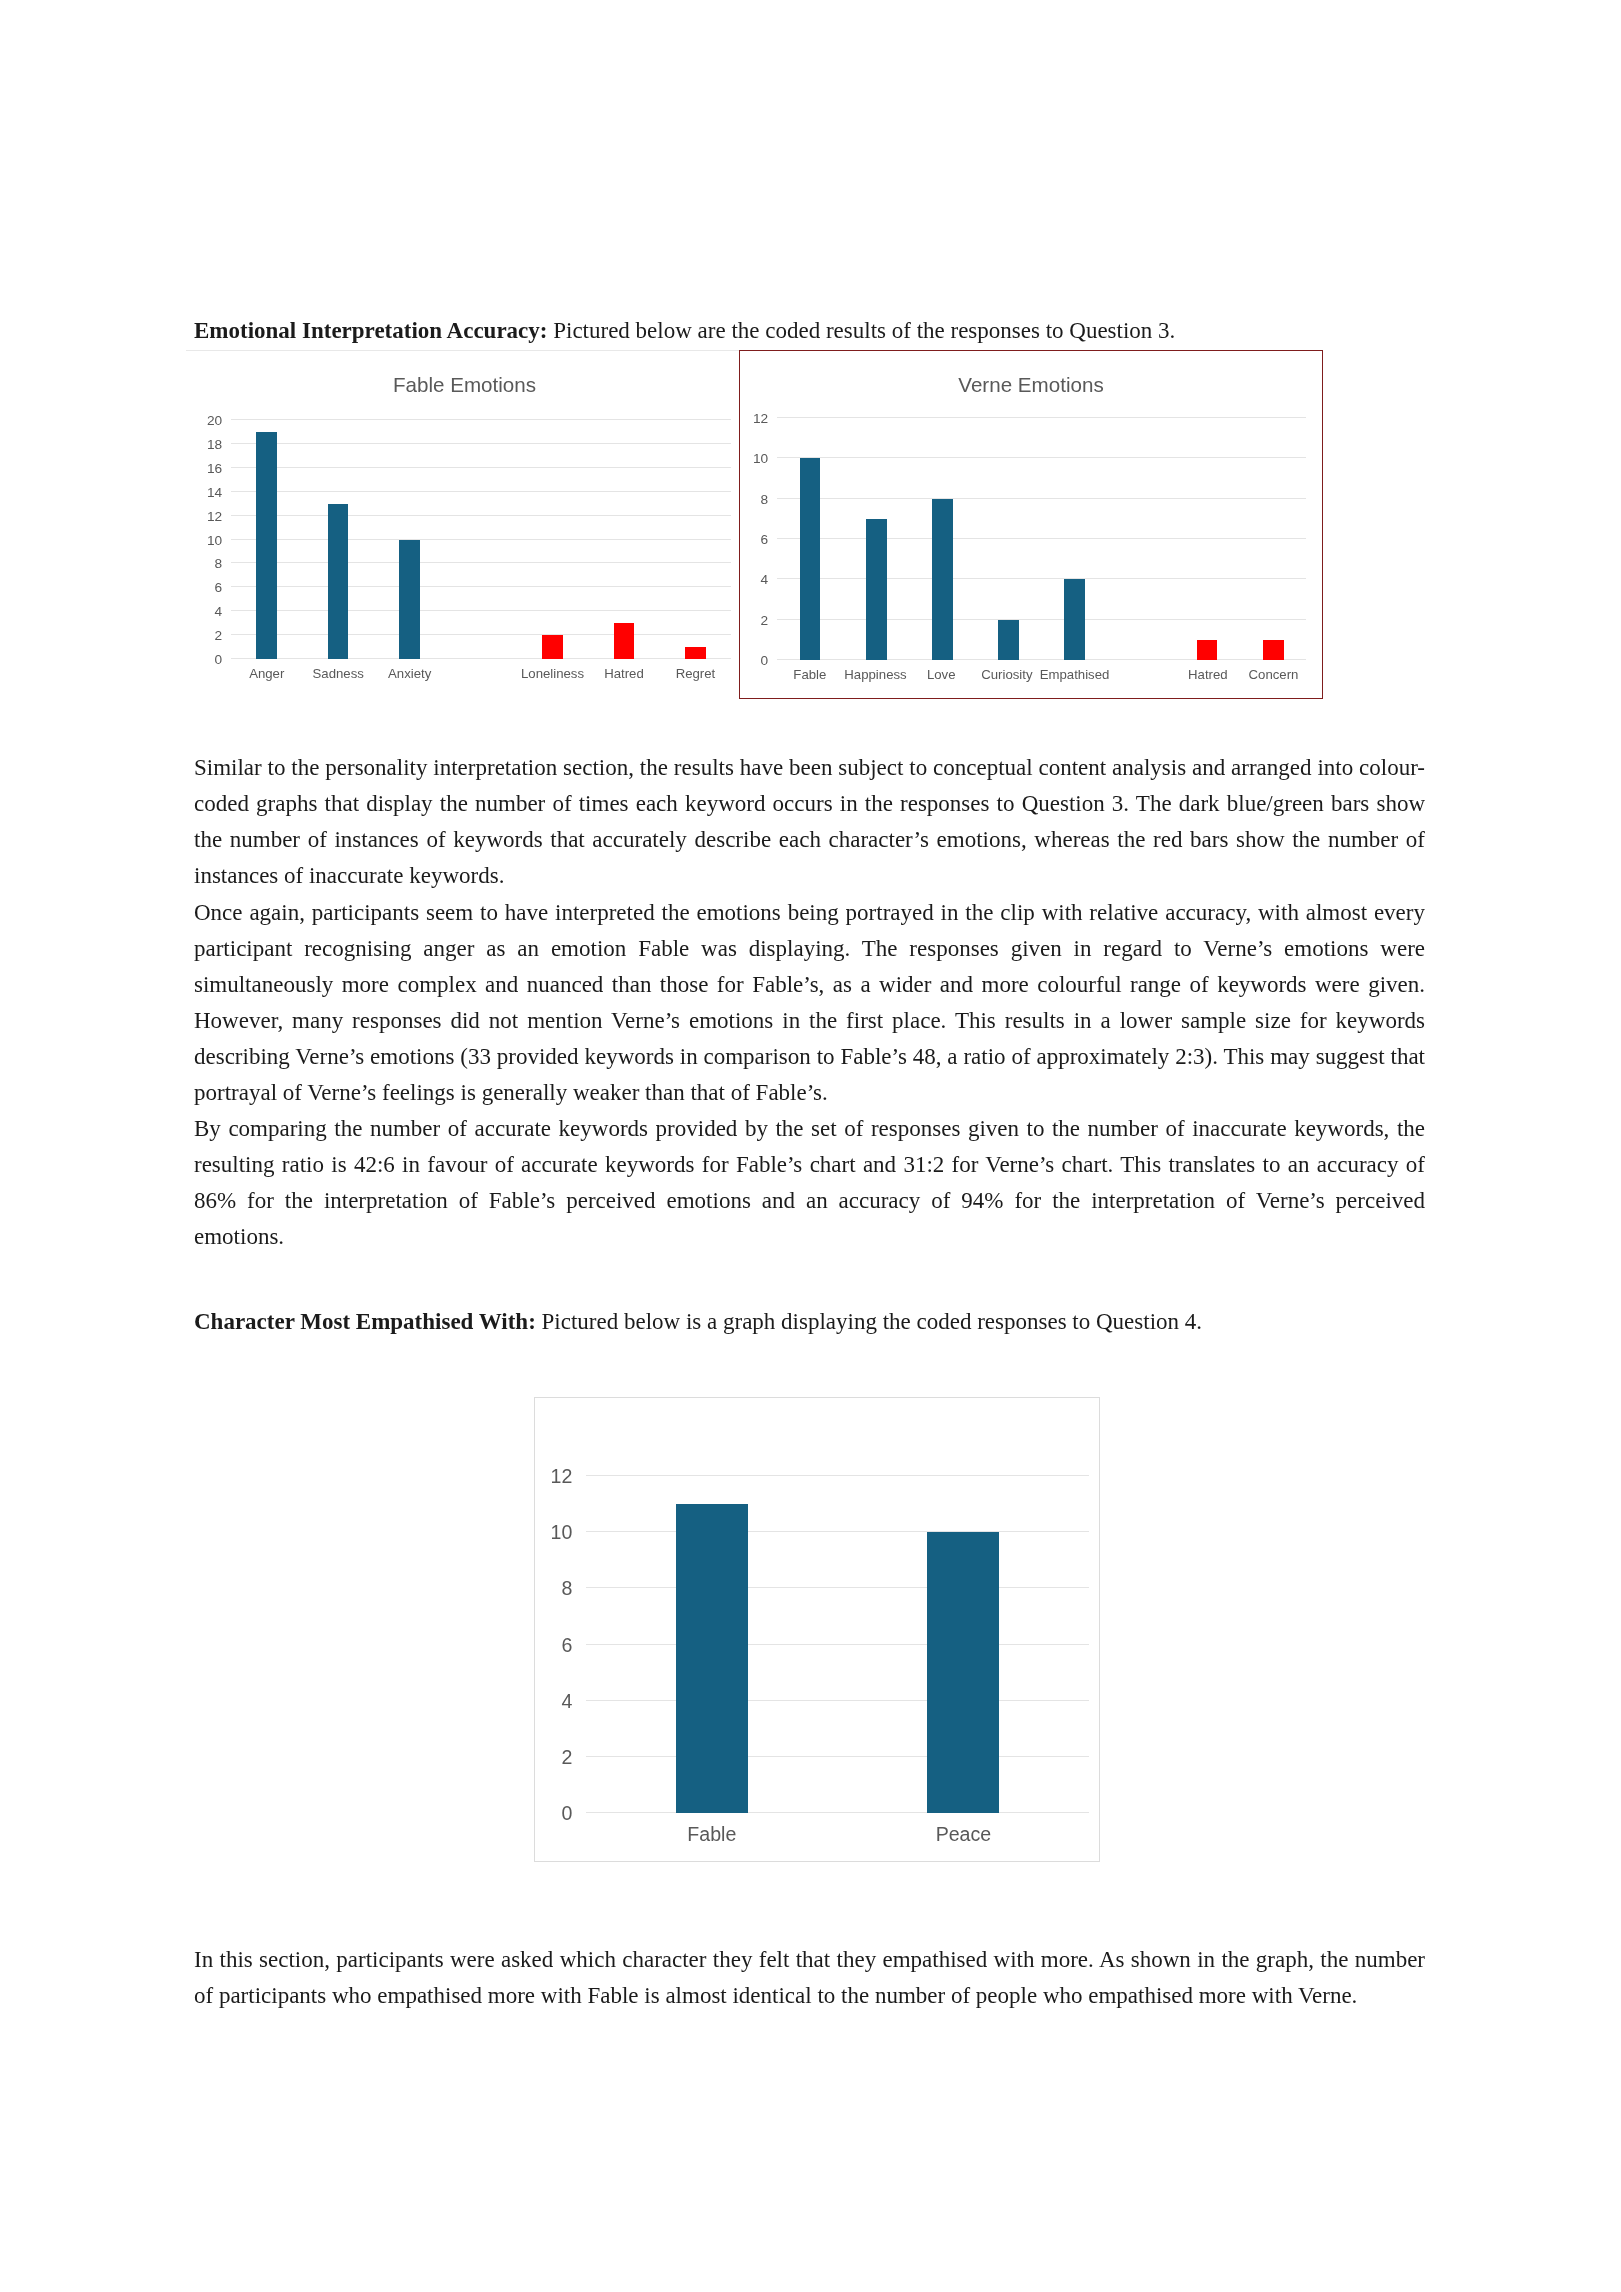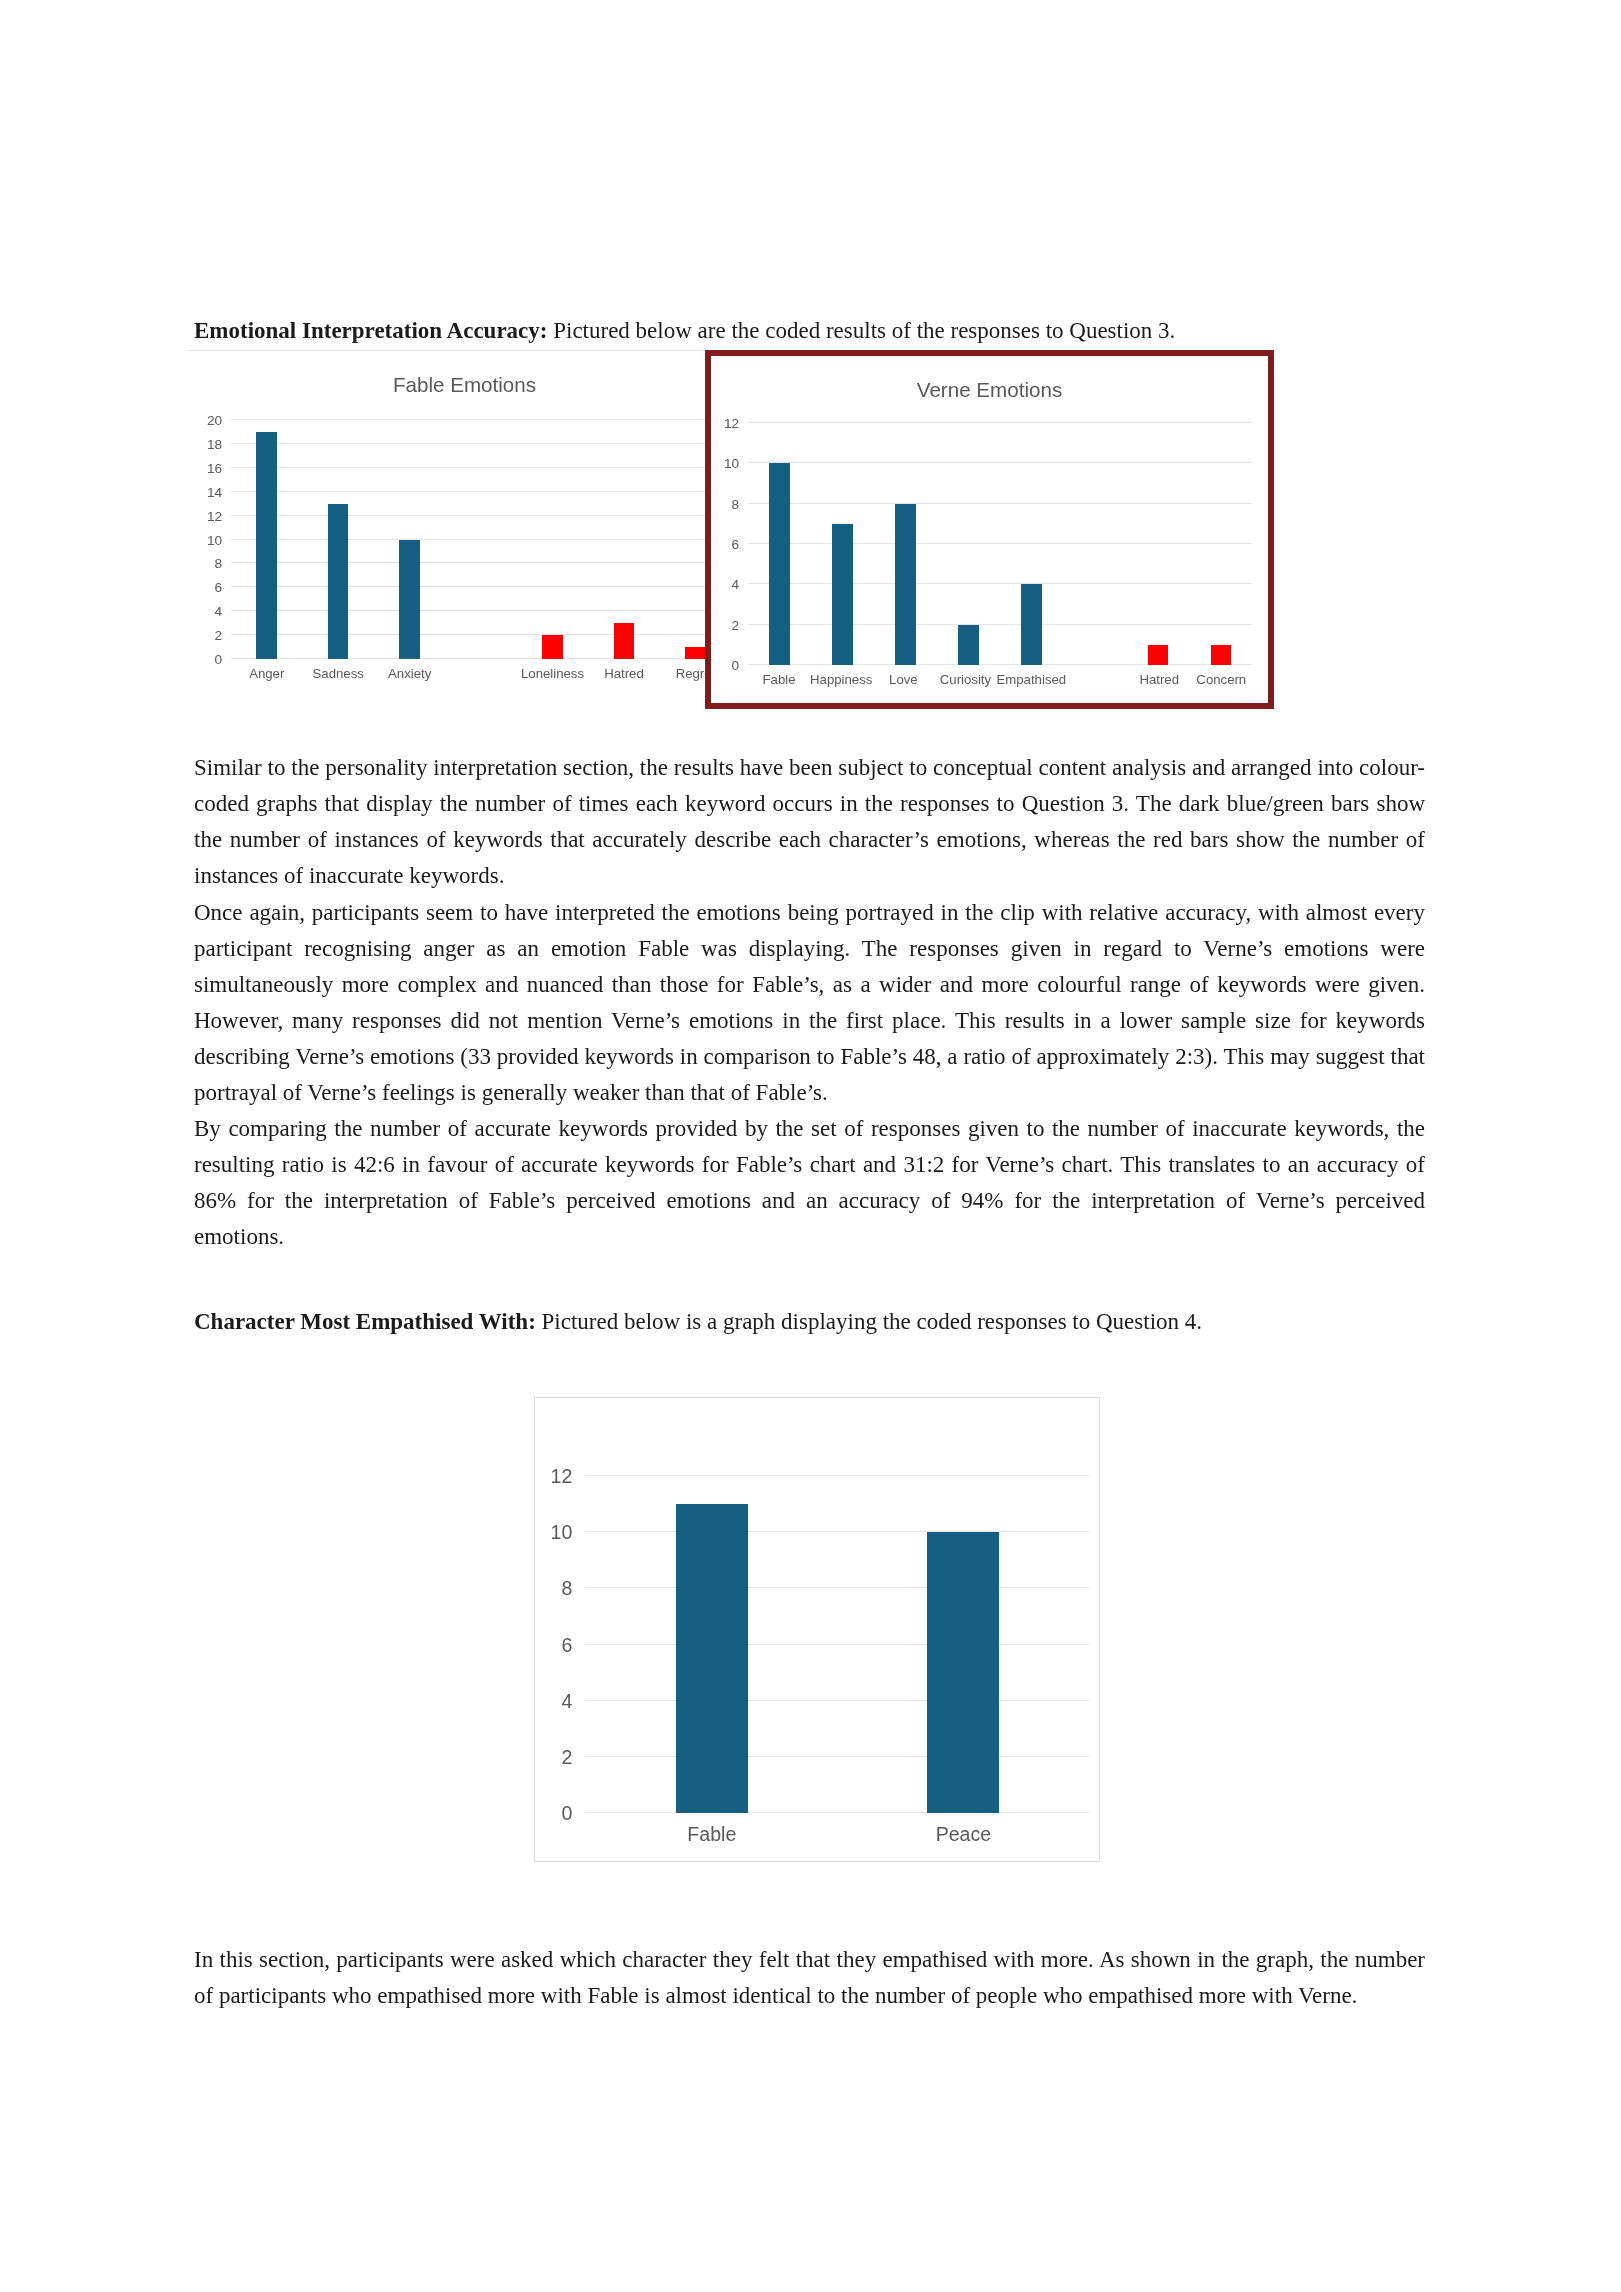--- a/index.html
+++ b/index.html
@@ -10,21 +10,21 @@
            font-family:"Liberation Sans",sans-serif;font-size:22.5px;color:#141414;letter-spacing:0.2px;}
 
   
   .body-text{position:absolute;left:194px;width:1231px;font-family:"Liberation Serif",serif;
              font-size:23px;line-height:36px;color:#1b1b1b;text-align:justify;}
   .body-text b{font-weight:700;}
 
   
   .chart{position:absolute;background:#ffffff;font-family:Liberation Sans, sans-serif;color:#595959;}
   #chart-fable{left:186px;top:350px;width:557px;height:347px;border-top:1px solid #e8e8e8;}
-  #chart-verne{left:705px;top:350px;width:557px;height:347px;border:6px solid #7f1d1d;}
+  #chart-verne{left:739px;top:350px;width:557px;height:347px;border:1px solid #7f1d1d;padding-left:25px;}
   #chart-empathy{left:534px;top:1397px;width:564px;height:463px;border:1px solid #dcdcdc;}
 
   .chart-title{position:absolute;left:0;right:0;text-align:center;color:#595959;}
   #chart-fable .chart-title,#chart-verne .chart-title{top:21.6px;font-size:20.6px;}
   #chart-empathy .chart-title{top:27.4px;font-size:26.5px;}
 
   .plot{position:absolute;}
   #chart-fable .plot{left:45px;top:69px;right:11.8px;bottom:39px;}
   #chart-verne .plot{left:37px;top:67px;right:15.7px;bottom:38px;}
   #chart-empathy .plot{left:51px;top:78px;right:9.8px;bottom:48px;}

